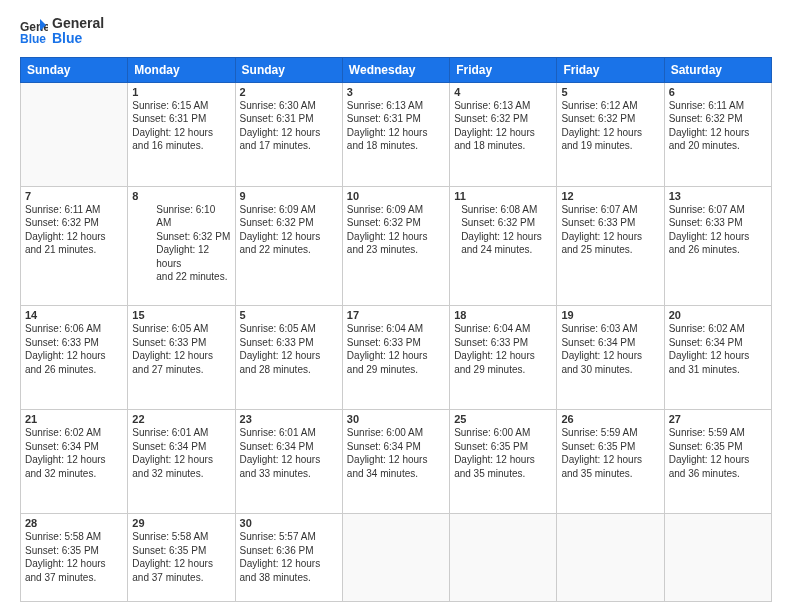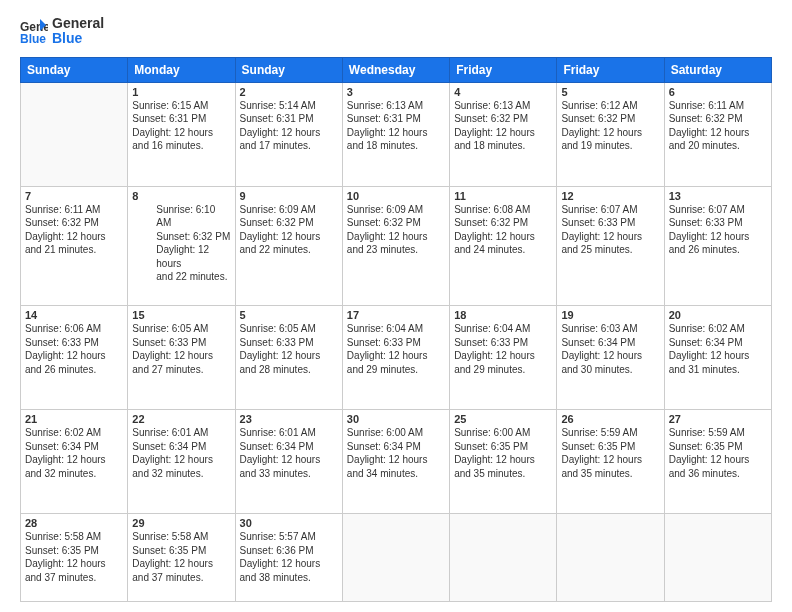--- a/index.html
+++ b/index.html
@@ -129,21 +129,21 @@
           <td class="empty-cell"></td>
           <td>
             <div class="day-num">1</div>
             <div class="day-info" style="white-space: pre-line;">Sunrise: 6:15 AM
 Sunset: 6:31 PM
 Daylight: 12 hours
 and 16 minutes.</div>
           </td>
           <td>
             <div class="day-num">2</div>
-            <div class="day-info" style="white-space: pre-line;">Sunrise: 5:14 AM
+            <div class="day-info" style="white-space: pre-line;">Sunrise: 6:30 AM
 Sunset: 6:31 PM
 Daylight: 12 hours
 and 17 minutes.</div>
           </td>
           <td>
             <div class="day-num">3</div>
             <div class="day-info" style="white-space: pre-line;">Sunrise: 6:13 AM
 Sunset: 6:31 PM
 Daylight: 12 hours
 and 18 minutes.</div>
@@ -194,21 +194,21 @@
           </td>
           <td>
             <div class="day-num">10</div>
             <div class="day-info" style="white-space: pre-line;">Sunrise: 6:09 AM
 Sunset: 6:32 PM
 Daylight: 12 hours
 and 23 minutes.</div>
           </td>
           <td>
             <div class="day-num">11</div>
-            <div class="day-info" style="white-space: pre-line;">Sunrise: 6:08 AM
+            <div class="day-info" style="white-space: pre-line; margin-left: 7px;">Sunrise: 6:08 AM
 Sunset: 6:32 PM
 Daylight: 12 hours
 and 24 minutes.</div>
           </td>
           <td>
             <div class="day-num">12</div>
             <div class="day-info" style="white-space: pre-line;">Sunrise: 6:07 AM
 Sunset: 6:33 PM
 Daylight: 12 hours
 and 25 minutes.</div>

